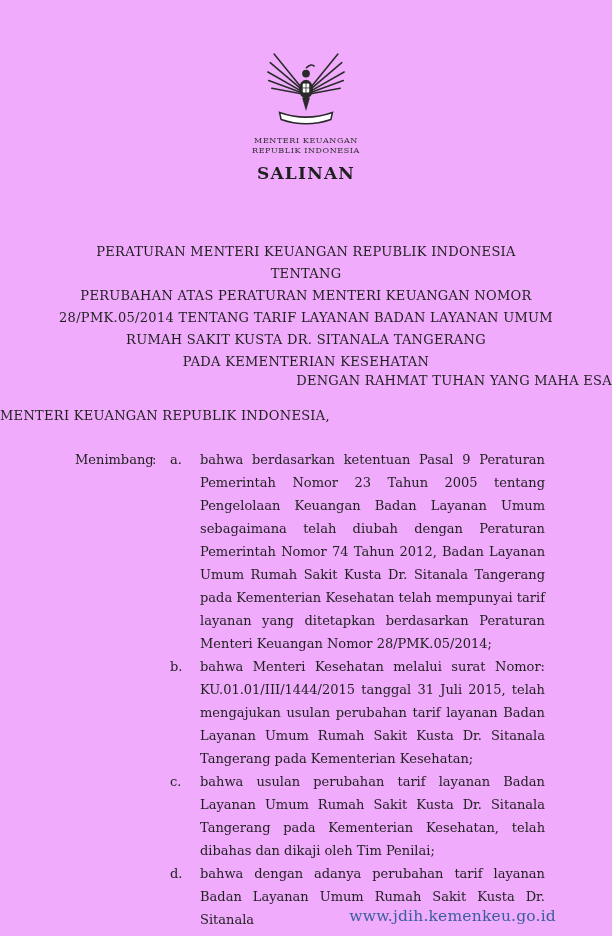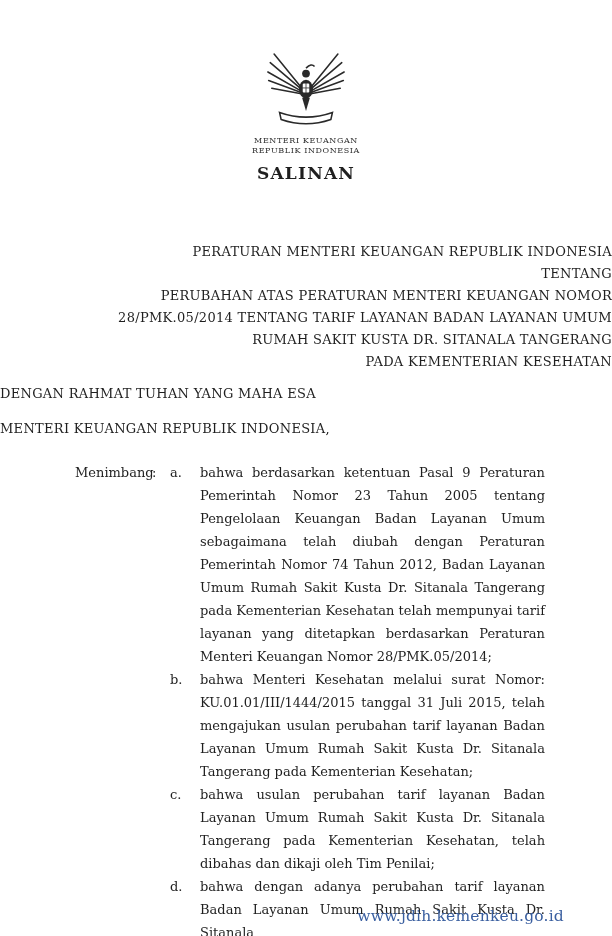--- a/index.html
+++ b/index.html
@@ -4,21 +4,21 @@
 <style>
   * { margin: 0; padding: 0; box-sizing: border-box; }
   html, body { background: #e8e8e8; }
   body { font-family: "DejaVu Serif", "Liberation Serif", serif; }
 
   .page {
     position: relative;
     width: 612px;
     height: 936px;
     margin: 0 auto;
-    background: #ffffff;
+    background: #f0abfc;
     color: #1f1f1f;
     overflow: hidden;
   }
 
   
   .letterhead {
     padding-top: 44px;
     text-align: center;
   }
   .emblem { display: inline-block; line-height: 0; }
@@ -32,29 +32,28 @@
   .salinan {
     margin-top: 7px;
     font-size: 17px;
     font-weight: bold;
     letter-spacing: 1.2px;
   }
 
   
   .title-block {
     margin-top: 58px;
-    text-align: right;
+    text-align: center;
     font-size: 13px;
     line-height: 22px;
     letter-spacing: 0.3px;
   }
 
   .invocation {
-    margin-top: 13px;
-    text-align: left;
+    text-align: right;
     font-size: 13px;
     letter-spacing: 0.3px;
   }
   .issuer {
     margin-top: 20px;
     text-align: left;
     font-size: 13px;
     letter-spacing: 0.3px;
   }
 
@@ -70,21 +69,21 @@
   .m-colon { width: 18px; flex: none; }
   .m-items { flex: 1; list-style: none; }
   .m-item { display: flex; }
   .m-letter { width: 30px; flex: none; }
   .m-text { flex: 1; text-align: justify; }
   .m-text.justify-last { text-align-last: justify; }
 
   
   .footer-link {
     position: absolute;
-    right: 48px;
+    right: 56px;
     bottom: 11px;
     font-size: 15.5px;
     color: #3a5fa0;
     text-decoration: none;
     letter-spacing: 0.2px;
   }
 </style>
 </head>
 <body>
 

